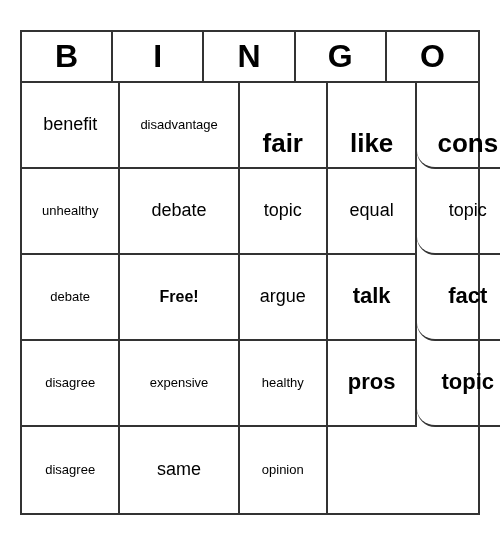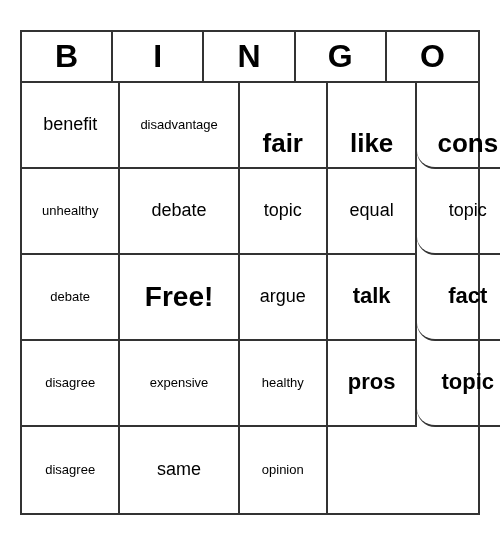--- a/index.html
+++ b/index.html
@@ -65,21 +65,21 @@
       font-size: 22px;
       font-weight: bold;
     }
     .cell-text.medium {
       font-size: 18px;
     }
     .cell-text.small {
       font-size: 13px;
     }
     .cell-text.free {
-      font-size: 28px;
+      font-size: 16px;
       font-weight: bold;
     }
   </style>
 </head>
 <body>
 
 <div class="bingo-card">
   <div class="bingo-header">
   <div class="bingo-header-cell">B</div>
       <div class="bingo-header-cell">I</div>

